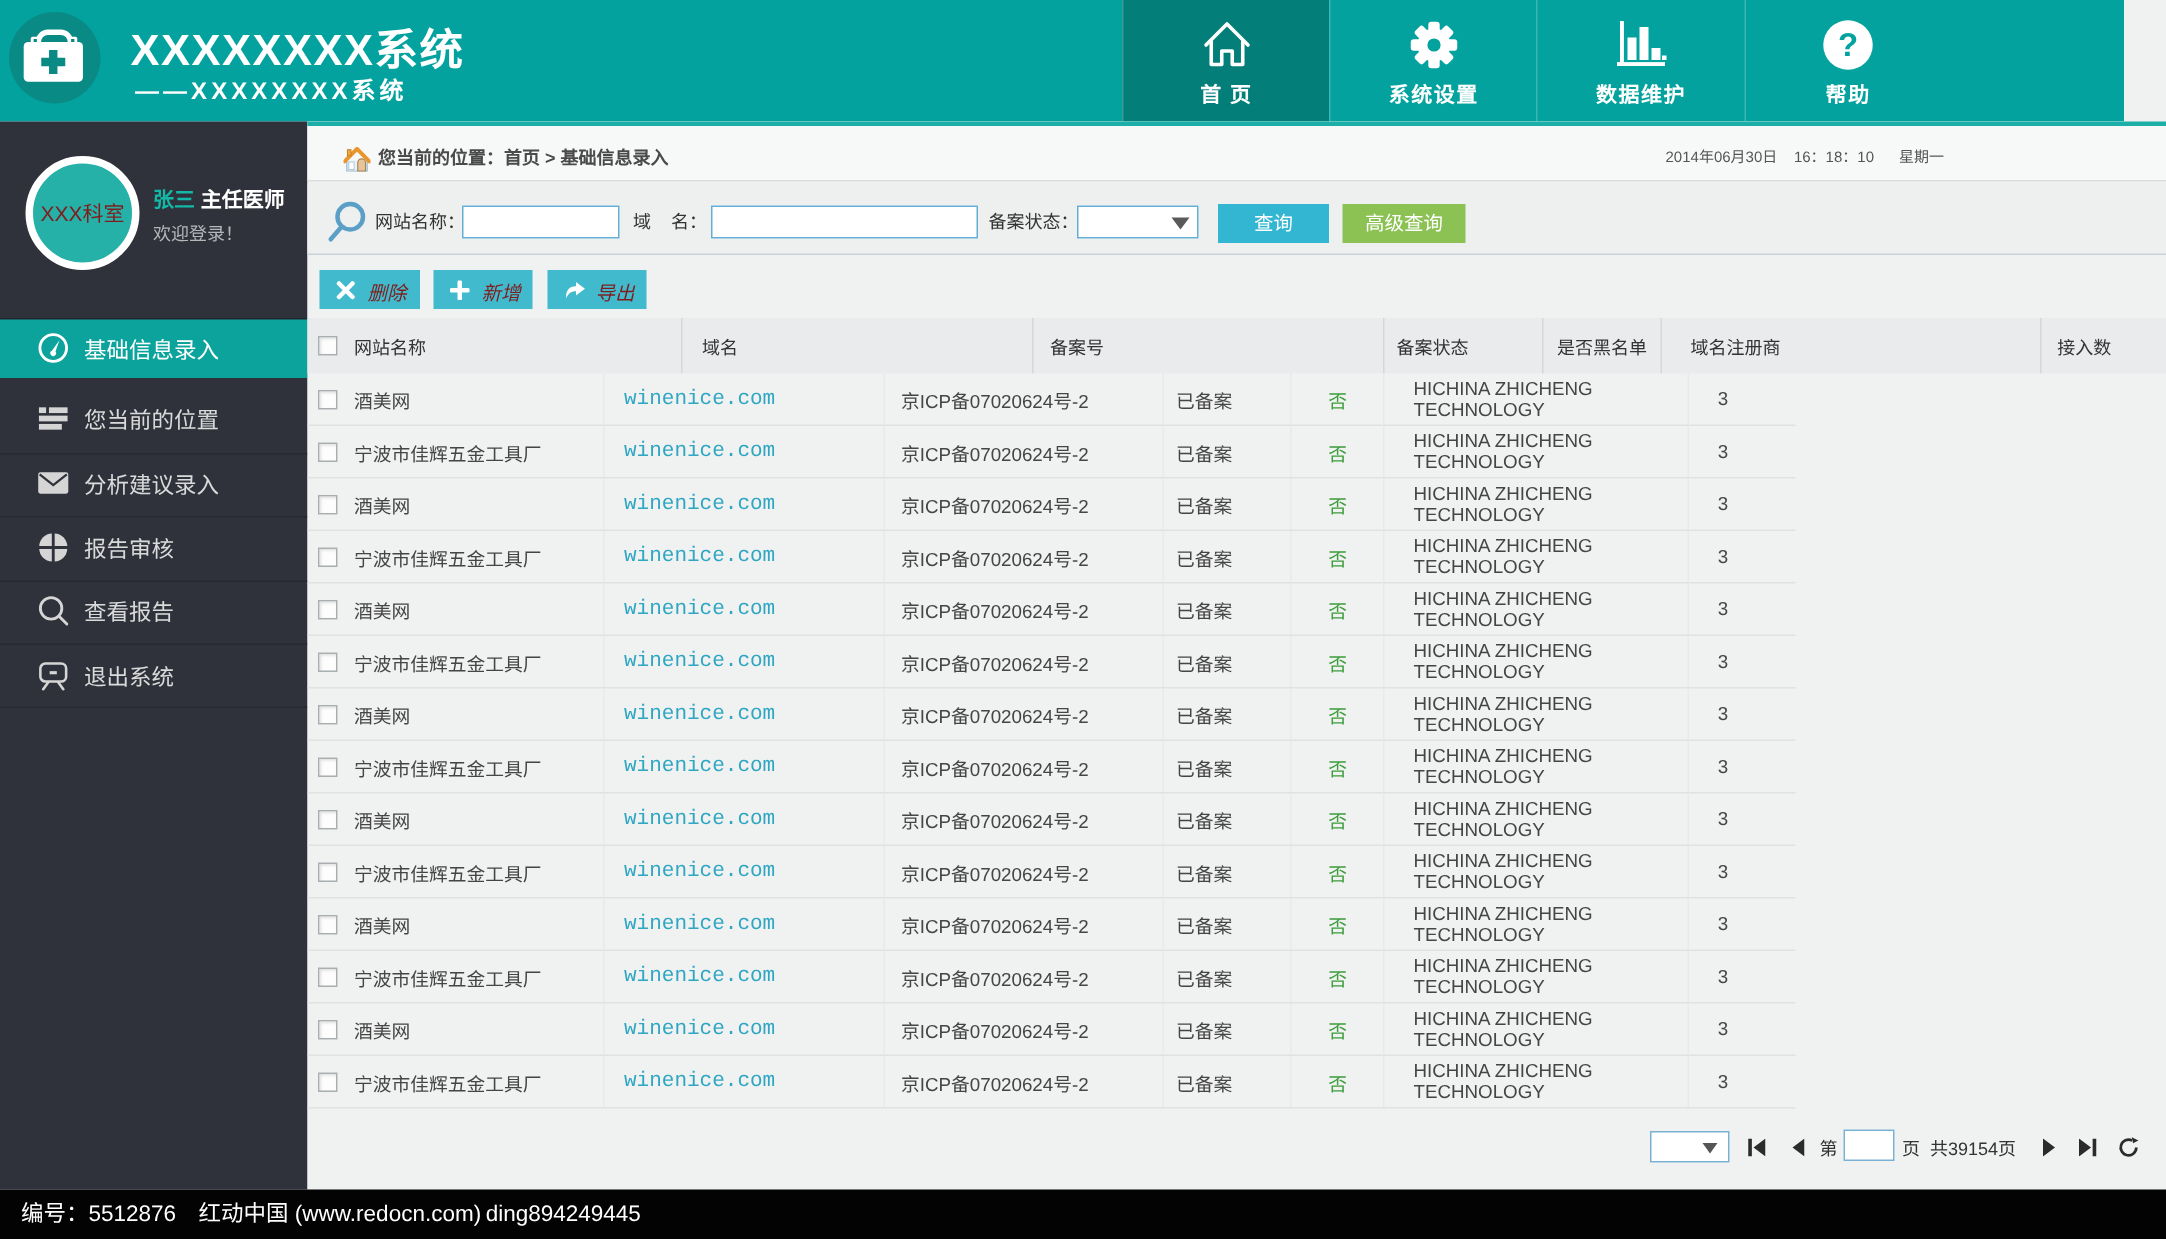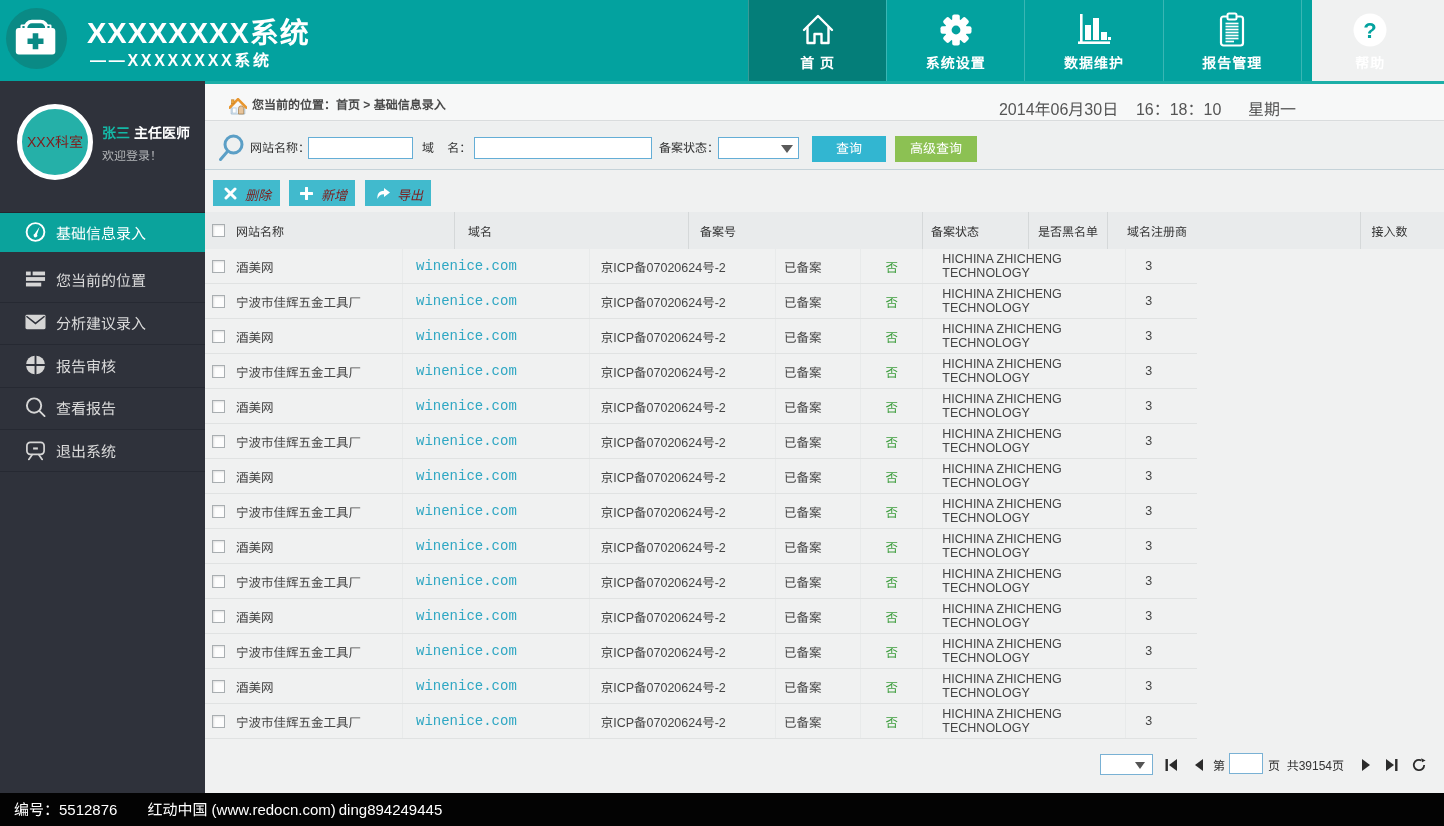--- a/index.html
+++ b/index.html
@@ -1,20 +1,20 @@
 <!DOCTYPE html>
 <html lang="zh-CN"><head>
 <meta charset="utf-8">
 <title>XXXXXXXX系统</title>
 <style>
 * { margin:0; padding:0; box-sizing:border-box; }
 html,body { width:1444px; height:826px; overflow:hidden; }
 body { font-family:"Liberation Sans", sans-serif; position:relative; background:#f0f1f1; }
 
-#header { position:absolute; left:0; top:0; width:1312px; height:81px; background:#03a29f; }
+#header { position:absolute; left:0; top:0; width:1416px; height:81px; background:#03a29f; }
 #logo { position:absolute; left:6px; top:8px; width:61px; height:61px; border-radius:50%; background:#0a8a85; }
 #title1 { position:absolute; left:87px; top:9px; color:#fff; font-size:29px; font-weight:bold; letter-spacing:1px; }
 #title2 { position:absolute; left:90px; top:47px; color:#fff; font-size:16px; font-weight:bold; letter-spacing:2.7px; }
 #nav { position:absolute; left:748px; top:0; width:696px; height:81px; display:flex; }
 .navitem { width:138.2px; height:81px; border-left:1px solid rgba(255,255,255,0.22); color:#fff; text-align:center; position:relative; }
 .navitem.active { background:#047e79; }
 .navitem svg { position:absolute; top:11px; left:50%; transform:translateX(-50%); }
 .navlabel { position:absolute; top:52px; width:100%; font-size:14px; font-weight:bold; letter-spacing:1px; }
 
 #sidebar { position:absolute; left:0; top:81px; width:205px; height:712px; background:#2f323b; }
@@ -27,21 +27,21 @@
 .mi.m2 { height:50.8px; }
 .mi.m2 .ic, .mi.m2 .tx { margin-top:2px; }
 .mi .ic { position:absolute; left:25px; top:50%; transform:translateY(-50%); margin-top:-1px; width:21px; height:21px; }
 .mi .tx { position:absolute; left:56px; top:50%; transform:translateY(-50%); margin-top:-1px; white-space:nowrap; }
 .mi.active { background:#0ba39c; height:40px; border-top:1px solid #23262e; border-bottom:none; color:#fff; }
 
 #content { position:absolute; left:205px; top:81px; width:1239px; height:712px; background:#f0f1f1; }
 #tealline { position:absolute; left:0; top:0; width:1239px; height:3px; background:#1cafa8; }
 #crumb { position:absolute; left:0; top:3px; width:1239px; height:37px; background:#f7f8f8; border-bottom:1px solid #d9dcdd; }
 #crumbtext { position:absolute; left:47px; top:11px; font-size:12px; font-weight:bold; color:#4a4a4a; }
-#datetime { position:absolute; right:148px; top:12px; font-size:16px; color:#555; }
+#datetime { position:absolute; right:148px; top:12px; font-size:10px; color:#555; }
 #searchrow { position:absolute; left:0; top:41px; width:1239px; height:48px; background:#eef0f0; border-bottom:1px solid #c5d3d9; }
 .slabel { position:absolute; top:22px; font-size:12px; color:#333; }
 .sinput { position:absolute; top:56px; height:22px; background:#fff; border:1px solid #64aed6; }
 .sbtn { position:absolute; top:55px; height:26px; color:#fff; font-size:13px; text-align:center; line-height:26px; }
 
 .abtn { position:absolute; top:99px; height:26px; background:#41bacd; color:#7f1d1d; font-size:13px;font-style:italic; }
 .abtn span { position:absolute; left:32px; top:5px; }
 .abtn svg { position:absolute; left:11px; top:7px; }
 
 #thead { position:absolute; left:0; top:131px; width:1239px; height:37px; background:#e9ebec; display:flex; font-size:12px; color:#333; }
@@ -105,36 +105,20 @@
           <rect x="5" y="3" width="2.6" height="30"></rect>
           <rect x="3" y="30.4" width="32" height="2.6"></rect>
           <rect x="10" y="14" width="6" height="15"></rect>
           <rect x="18" y="7" width="6" height="22"></rect>
           <rect x="26" y="21" width="6" height="8"></rect>
           <rect x="33" y="26" width="3" height="3"></rect>
         </svg>
       <div class="navlabel">数据维护</div>
     </div>
     <div class="navitem">
-      <svg width="38" height="38" viewBox="0 0 38 38" fill="none" stroke="#fff">
-          <rect x="8" y="5.5" width="22" height="29" rx="2.5" stroke-width="2.2"></rect>
-          <rect x="14.5" y="2.5" width="9" height="6" rx="1.5" stroke-width="2" fill="#03a29f"></rect>
-          <g stroke-width="1.7">
-            <line x1="12.5" y1="12.5" x2="25.5" y2="12.5"></line>
-            <line x1="12.5" y1="15.5" x2="25.5" y2="15.5"></line>
-            <line x1="12.5" y1="18.5" x2="25.5" y2="18.5"></line>
-            <line x1="12.5" y1="21.5" x2="25.5" y2="21.5"></line>
-            <line x1="12.5" y1="24.5" x2="25.5" y2="24.5"></line>
-            <line x1="12.5" y1="27.5" x2="25.5" y2="27.5"></line>
-            <line x1="12.5" y1="30.5" x2="21" y2="30.5"></line>
-          </g>
-        </svg>
-      <div class="navlabel">报告管理</div>
-    </div>
-    <div class="navitem">
       <svg width="38" height="38" viewBox="0 0 38 38">
           <circle cx="19" cy="19" r="16.5" fill="#fff"></circle>
           <text x="19" y="26.5" text-anchor="middle" font-size="22" font-weight="bold" fill="#03a29f" font-family="Liberation Sans, sans-serif">?</text>
         </svg>
       <div class="navlabel">帮助</div>
     </div>
   </div>
 </div>
 <div id="sidebar">
   <div id="avatar">XXX科室</div>
@@ -452,13 +436,13 @@
     <svg style="position:absolute; left:1181px; top:19px" width="12" height="12" viewBox="0 0 12 12" fill="#2b2b2b">
         <path d="M0 0 L8 6 L0 12 Z"></path>
         <rect x="9.1" y="0" width="2.4" height="12"></rect>
       </svg>
     <svg style="position:absolute; left:1207px; top:18px" width="14" height="14" viewBox="0 0 14 14" fill="none" stroke="#2b2b2b" stroke-width="1.8">
         <path d="M12.2 7 A5.2 5.2 0 1 1 9.4 2.4"></path>
         <path d="M9.2 0.2 L10 4.2 L13.6 2.4 Z" fill="#2b2b2b" stroke="none"></path>
       </svg>
   </div>
 </div>
-<div id="footer"><span style="margin-left:14px">编号：5512876</span><span style="margin-left:30px">红动中国 (www.redocn.com)</span><span style="margin-left:3px">ding894249445</span></div>
+<div id="footer"><span style="margin-left:14px">编号：5512876</span><span style="margin-left:15px">红动中国 (www.redocn.com)</span><span style="margin-left:3px">ding894249445</span></div>
 
 </body></html>

